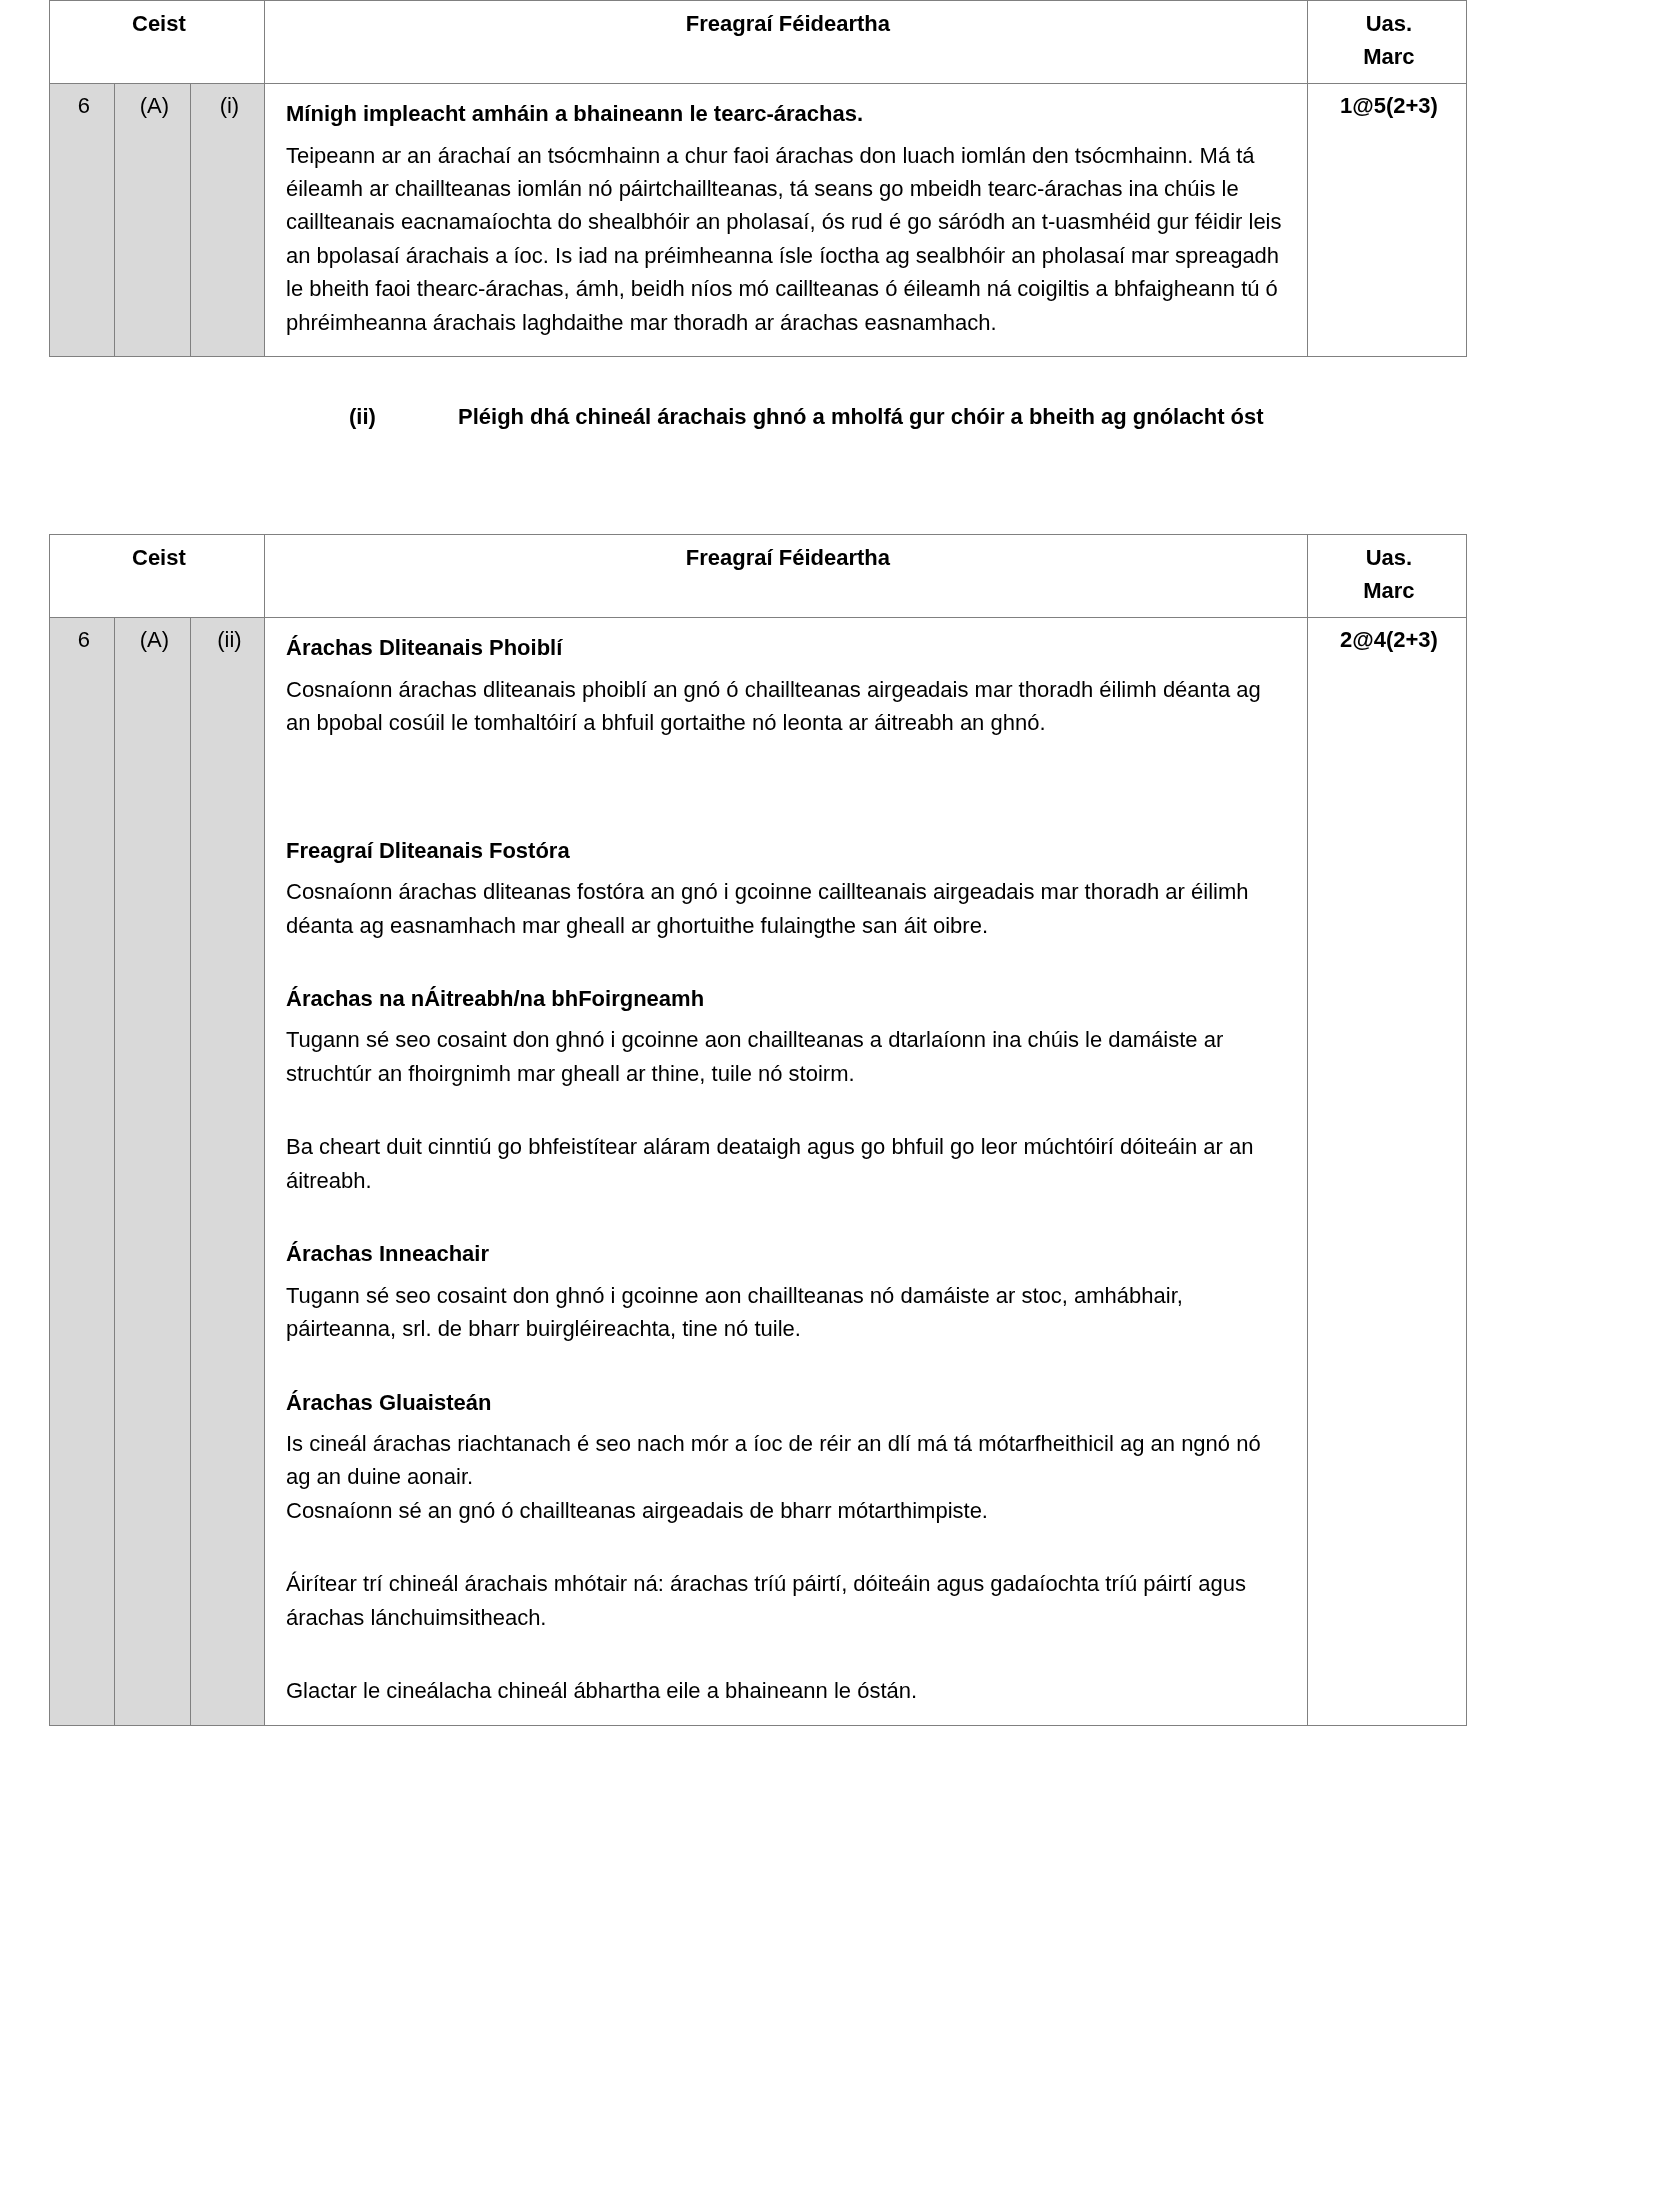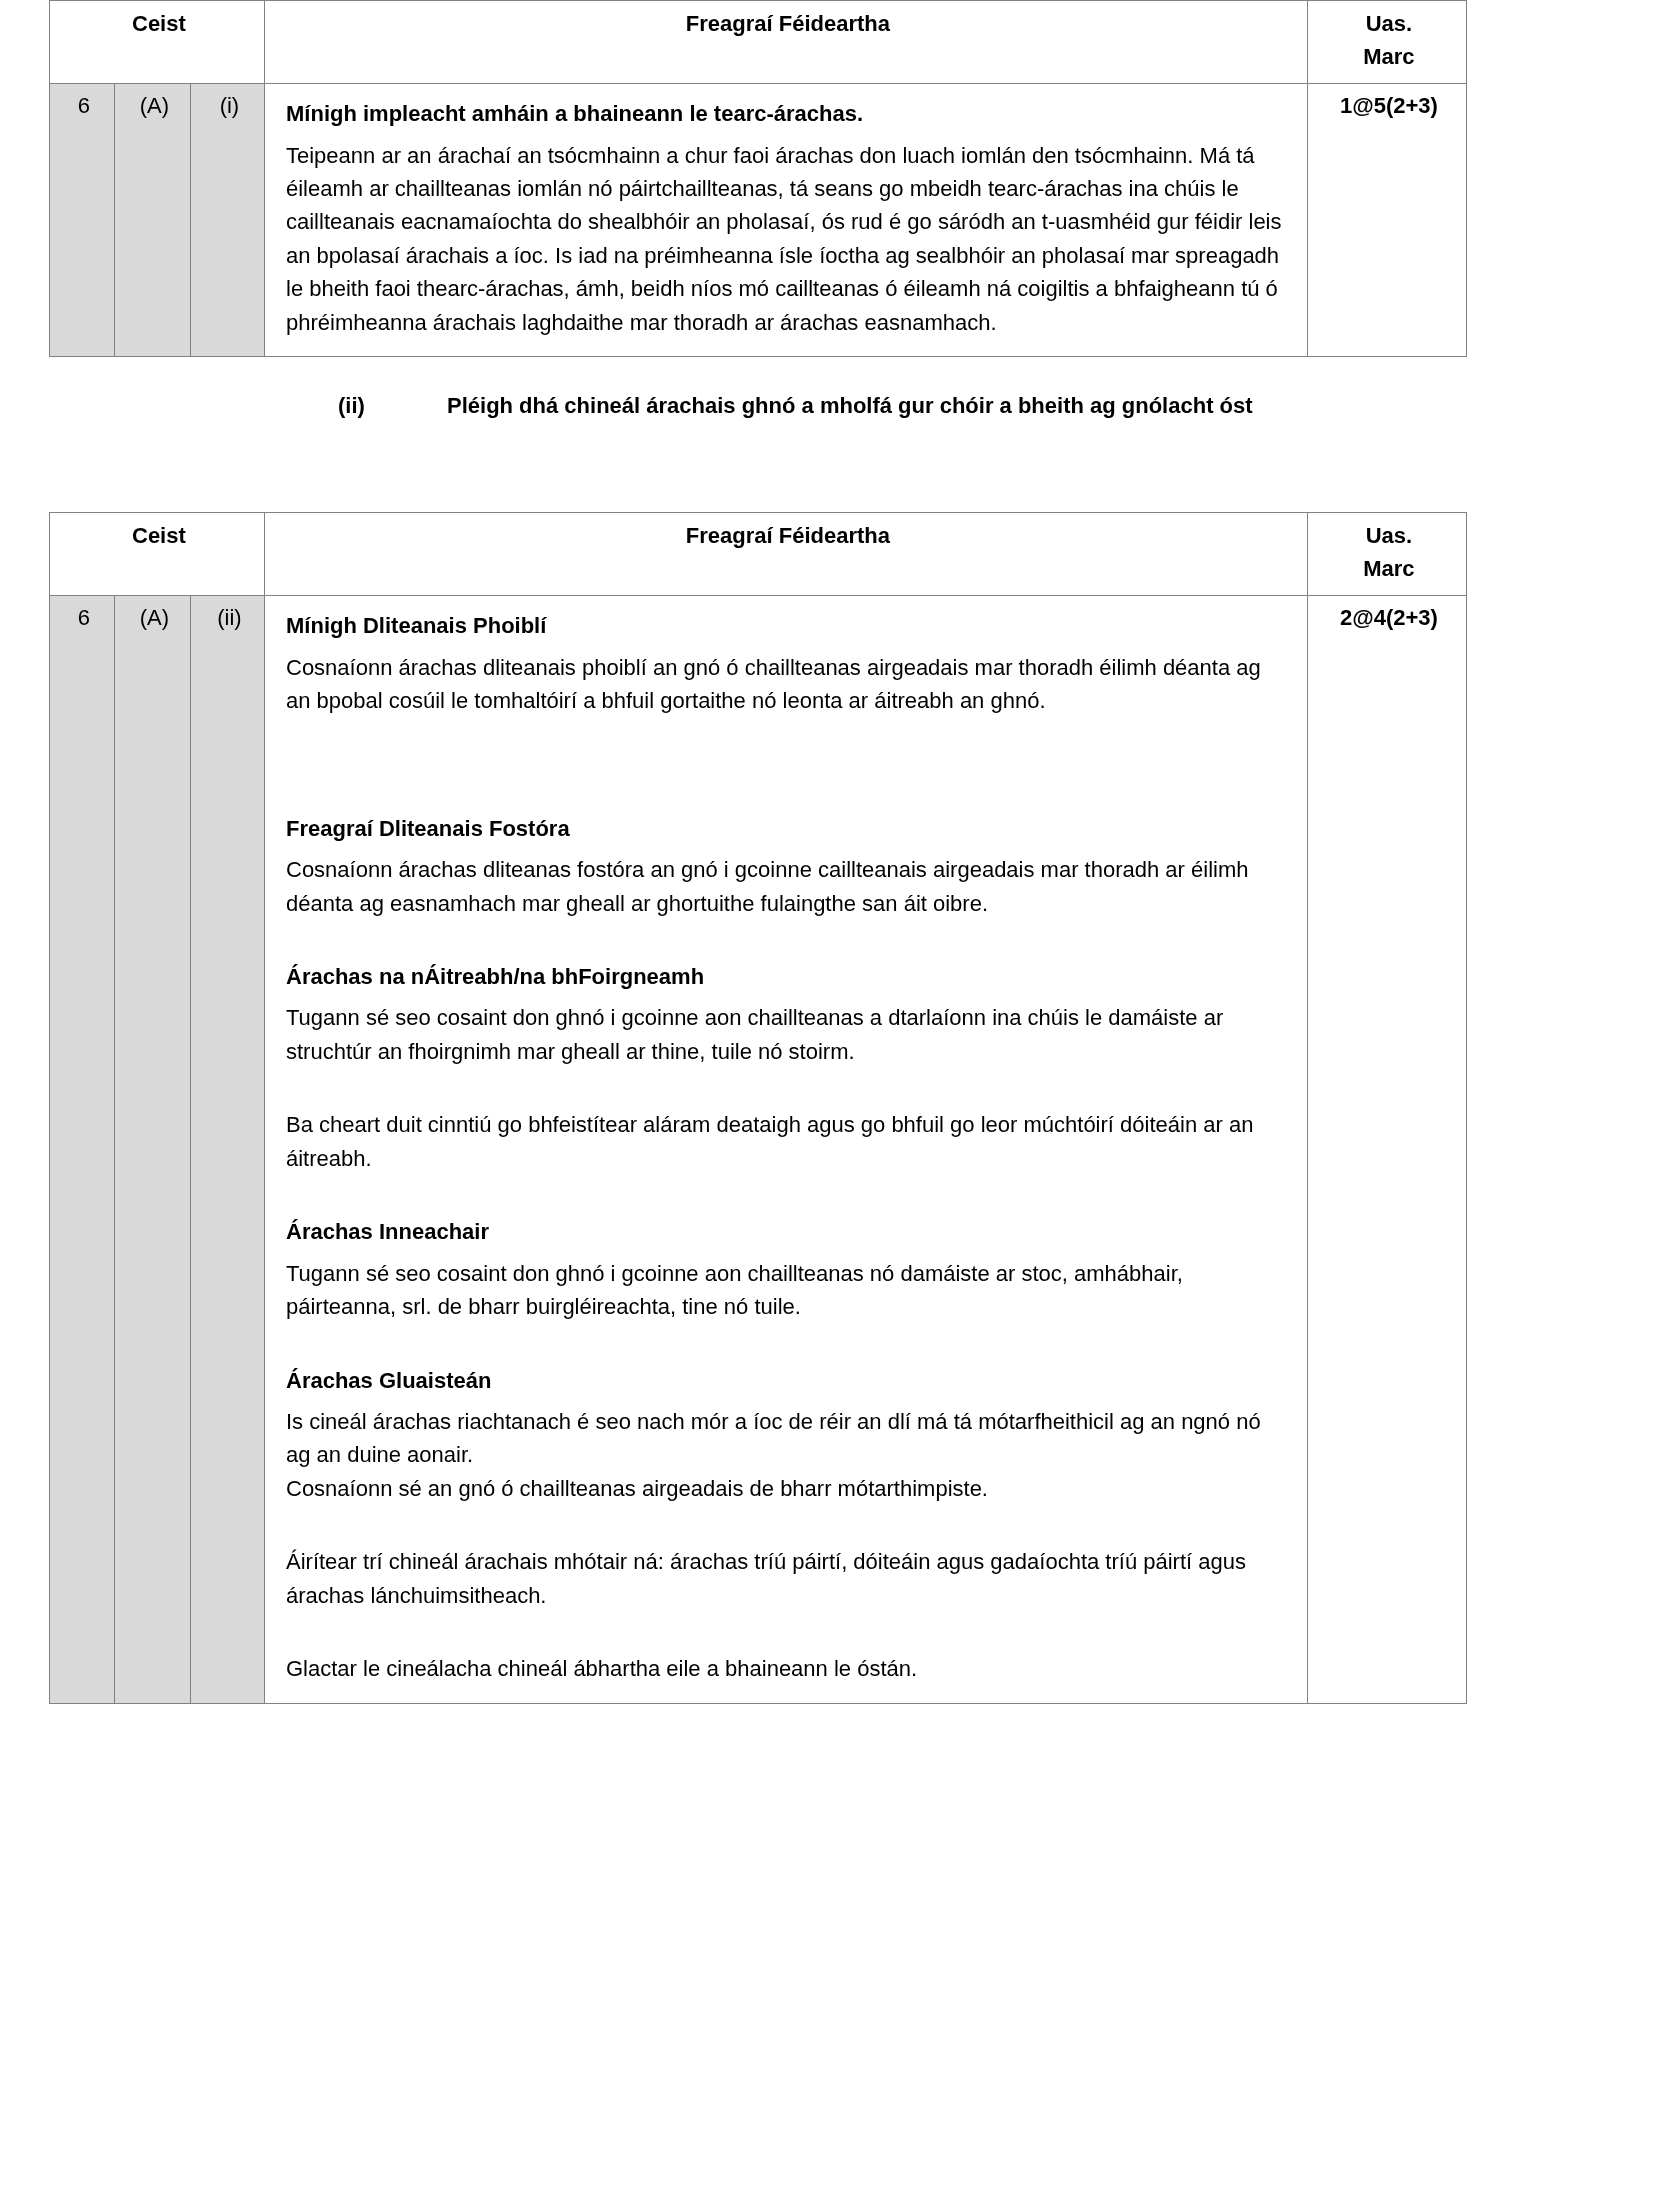--- a/index.html
+++ b/index.html
@@ -71,21 +71,21 @@
   .bold { font-weight: bold; }
   p.l {
     margin: 8px;
   }
   .spacer-lines {
     height: 78px;
   }
   .gap-small { height: 24px; }
 
   .mid-question {
-    margin: 1px;
+    margin: 12px;
     padding: 31px 0 0 0;
     text-align: left;
     font-size: 22px;
     font-weight: bold;
     line-height: 1.5;
   }
   .mid-question .roman {
     display: inline-block;
     width: 109px;
     margin-left: 337px;
@@ -166,21 +166,21 @@
           </th>
         </tr>
       </thead>
       <tbody>
         <tr>
           <td class="qcell">6</td>
           <td class="qcell">(A)</td>
           <td class="qcell">(ii)</td>
           <td class="anscell">
 
-            <p class="l bold">Mínigh Dliteanais Phoiblí</p>
+            <p class="l bold">Árachas Dliteanais Phoiblí</p>
             <p class="l">Cosnaíonn árachas dliteanais phoiblí an gnó ó chaillteanas airgeadais mar thoradh éilimh déanta ag an bpobal cosúil le tomhaltóirí a bhfuil gortaithe nó leonta ar áitreabh an ghnó.</p>
             <div class="spacer-lines"></div>
 
             <p class="l bold">Freagraí Dliteanais Fostóra</p>
             <p class="l">Cosnaíonn árachas dliteanas fostóra an gnó i gcoinne caillteanais airgeadais mar thoradh ar éilimh déanta ag easnamhach mar gheall ar ghortuithe fulaingthe san áit oibre.</p>
             <div class="gap-small"></div>
 
             <p class="l bold">Árachas na nÁitreabh/na bhFoirgneamh</p>
             <p class="l">Tugann sé seo cosaint don ghnó i gcoinne aon chaillteanas a dtarlaíonn ina chúis le damáiste ar struchtúr an fhoirgnimh mar gheall ar thine, tuile nó stoirm.</p>
             <div class="gap-small"></div>

